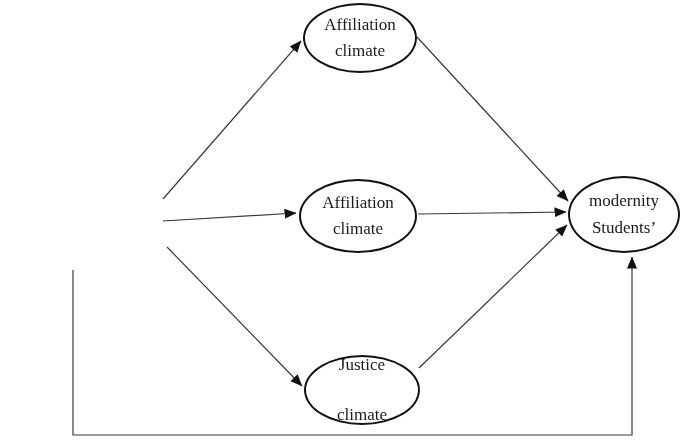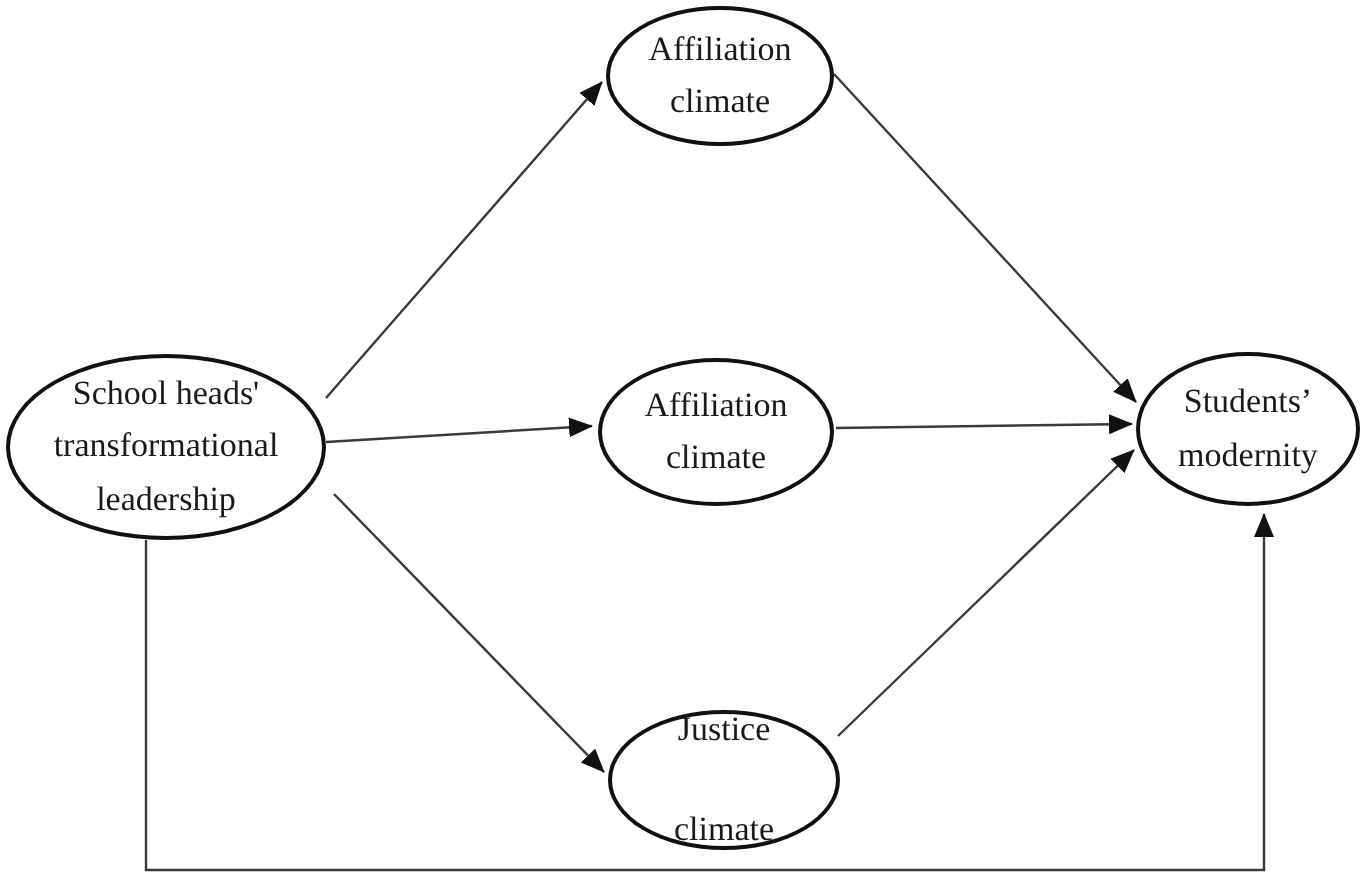--- a/index.html
+++ b/index.html
@@ -68,39 +68,34 @@
     <line class="edge" x1="163" y1="221" x2="296" y2="213" marker-end="url(#arrowhead)"></line>
     <line class="edge" x1="167" y1="247" x2="302" y2="386" marker-end="url(#arrowhead)"></line>
 
     <line class="edge" x1="417" y1="37" x2="568" y2="201" marker-end="url(#arrowhead)"></line>
     <line class="edge" x1="418" y1="214" x2="566" y2="212" marker-end="url(#arrowhead)"></line>
     <line class="edge" x1="419" y1="368" x2="567" y2="225" marker-end="url(#arrowhead)"></line>
 
     <polyline class="edge" points="73,270 73,435 632,435 632,257" marker-end="url(#arrowhead)"></polyline>
   </svg>
 
-  <div class="node" id="node-leadership">
-    <span>School heads'</span>
-    <span>transformational</span>
-    <span>leadership</span>
-  </div>
 
   <div class="node" id="node-affiliation">
     <span>Affiliation</span>
     <span>climate</span>
   </div>
 
   <div class="node" id="node-innovation">
     <span>Affiliation</span>
     <span>climate</span>
   </div>
 
   <div class="node" id="node-justice">
     <span>Justice</span>
     <span>climate</span>
   </div>
 
   <div class="node" id="node-modernity">
+    <span>modernity</span>
     <span>Students’</span>
-    <span>modernity</span>
   </div>
 
 </div>
 
 </body></html>

